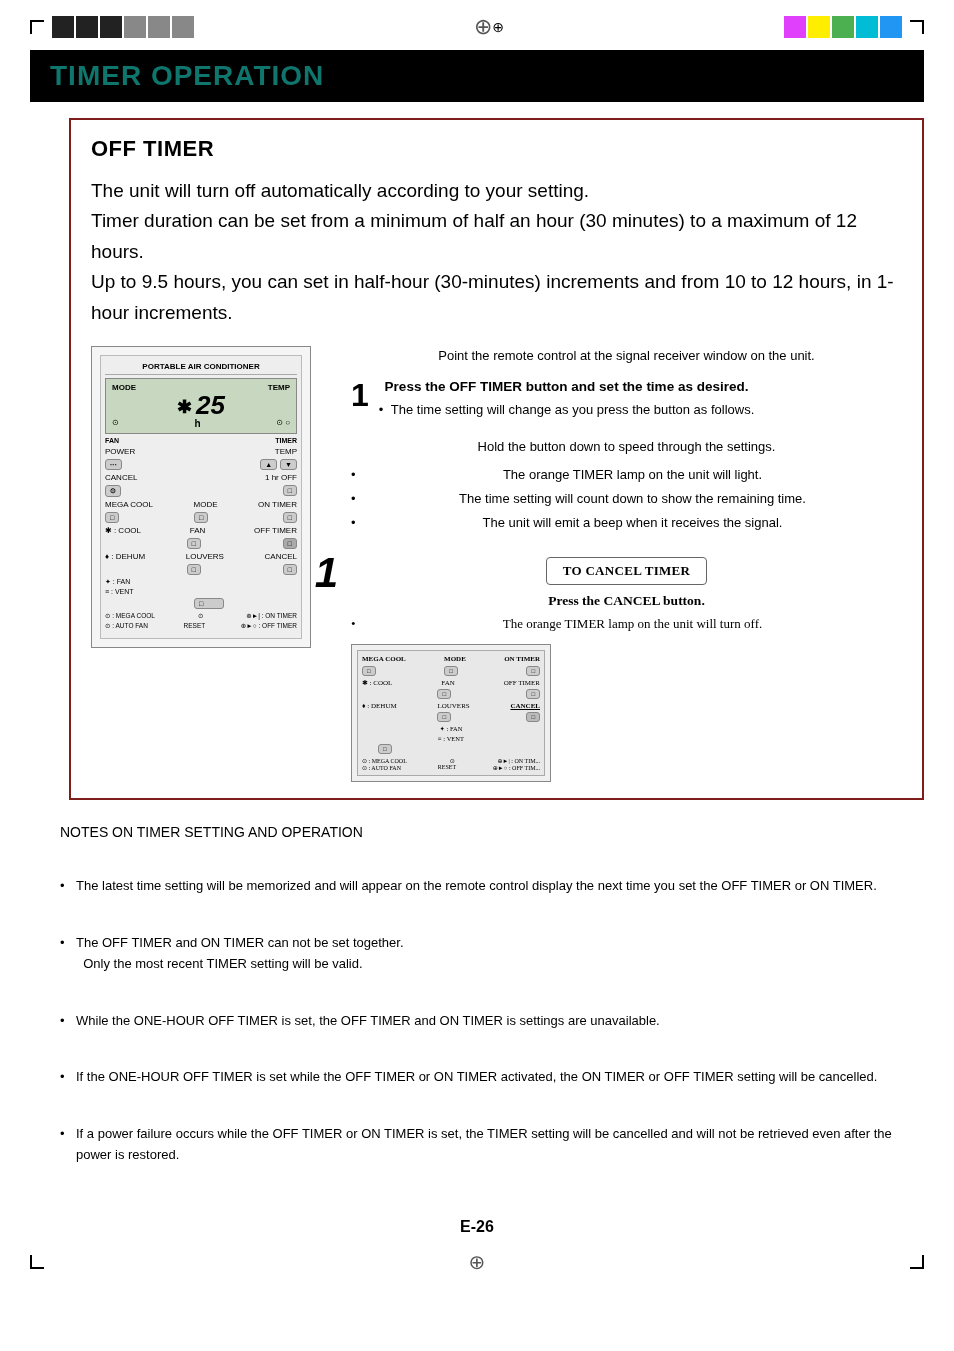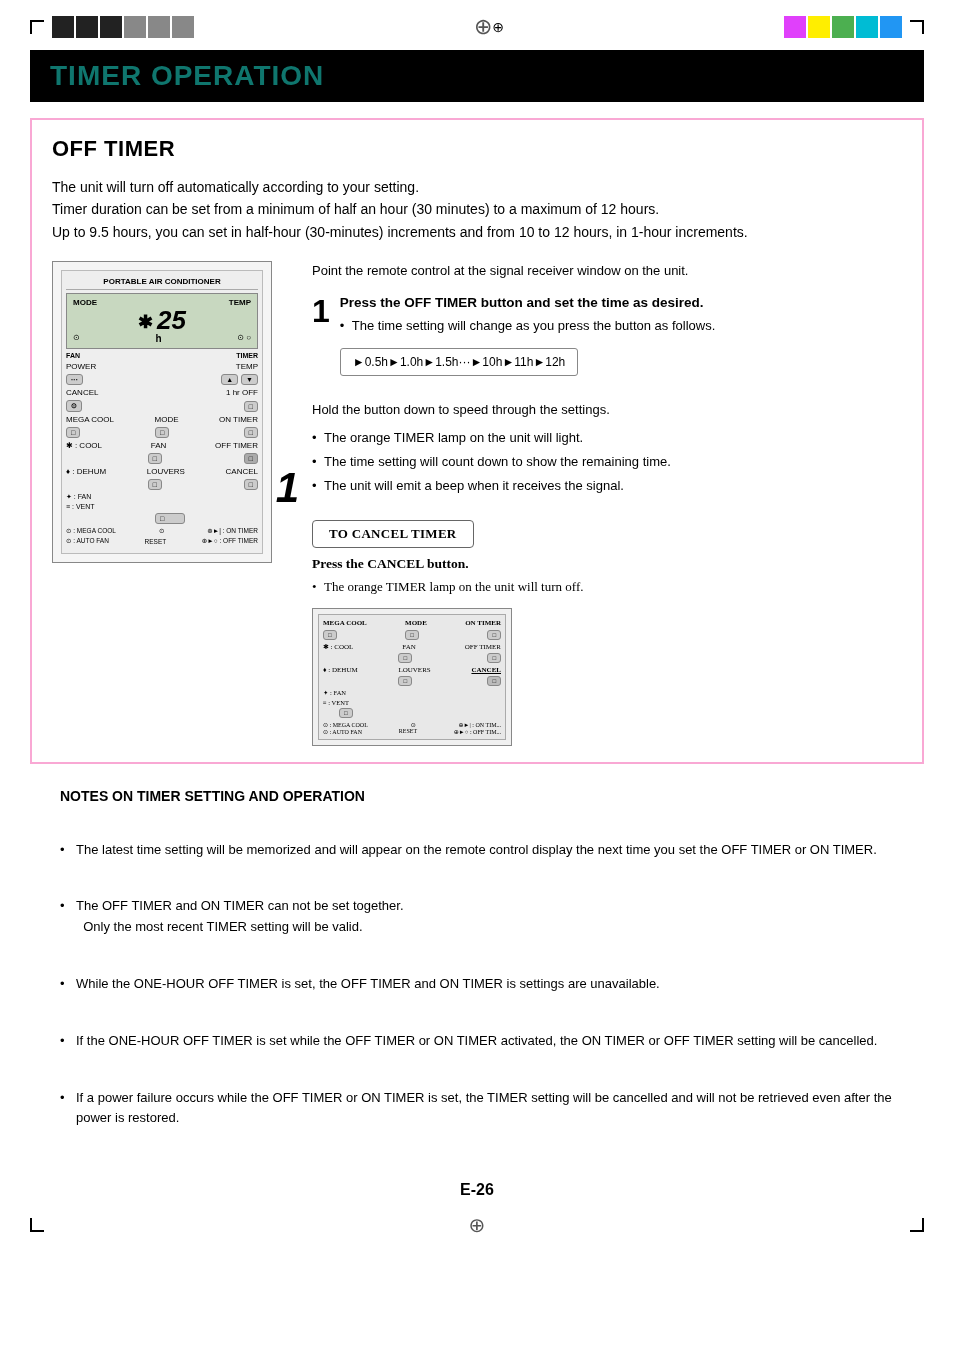--- a/index.html
+++ b/index.html
@@ -48,49 +48,51 @@
       letter-spacing: 1px;
     }
 
     
     .main-content {
       padding: 16px 30px;
     }
 
     
     .off-timer-box {
-      border: 2px solid #f9a8d4;
+      border: 2px solid #7f1d1d;
       padding: 16px 20px;
       margin-bottom: 24px;
+      margin-left: 39px;
     }
 
     .off-timer-title {
       font-size: 22px;
       font-weight: bold;
       margin-bottom: 14px;
       letter-spacing: 0.5px;
     }
 
     .off-timer-desc {
-      font-size: 14px;
+      font-size: 19px;
       line-height: 1.6;
       margin-bottom: 18px;
     }
 
     
     .two-col {
       display: flex;
       gap: 20px;
     }
     .col-left {
       width: 240px;
       flex-shrink: 0;
     }
     .col-right {
       flex: 1;
+      text-align: center;
     }
 
     
     .remote-img {
       border: 1.5px solid #888;
       background: #f5f5f5;
       padding: 8px;
       width: 220px;
       font-size: 9px;
       position: relative;
@@ -253,21 +255,21 @@
       font-size: 13px;
       line-height: 1.55;
       margin-top: 10px;
     }
 
     
     .notes-section {
       padding: 0 30px 20px 30px;
     }
     .notes-title {
-      font-weight: bold;
+      font-weight: normal;
       font-size: 14px;
       margin-bottom: 22px;
     }
     .notes-bullet {
       font-size: 13px;
       line-height: 1.6;
       margin-bottom: 6px;
       padding-left: 16px;
       position: relative;
       margin-top: 36px;
@@ -450,21 +452,20 @@
       </div>
 
       <div class="col-right">
         <div class="point-text">Point the remote control at the signal receiver window on the unit.</div>
 
         <div class="step-row">
           <div class="step-number">1</div>
           <div class="step-content">
             <div class="step-title">Press the OFF TIMER button and set the time as desired.</div>
             <div class="bullet-item">The time setting will change as you press the button as follows.</div>
-            <div class="timer-seq">►0.5h►1.0h►1.5h···►10h►11h►12h</div>
           </div>
         </div>
 
         <div style="font-size:13px; line-height:1.55; margin-bottom:8px;">Hold the button down to speed through the settings.</div>
 
         <div class="bullet-item">The orange TIMER lamp on the unit will light.</div>
         <div class="bullet-item">The time setting will count down to show the remaining time.</div>
         <div class="bullet-item">The unit will emit a beep when it receives the signal.</div>
 
         <div style="margin-top:14px;font-family:Liberation Serif, serif;">

